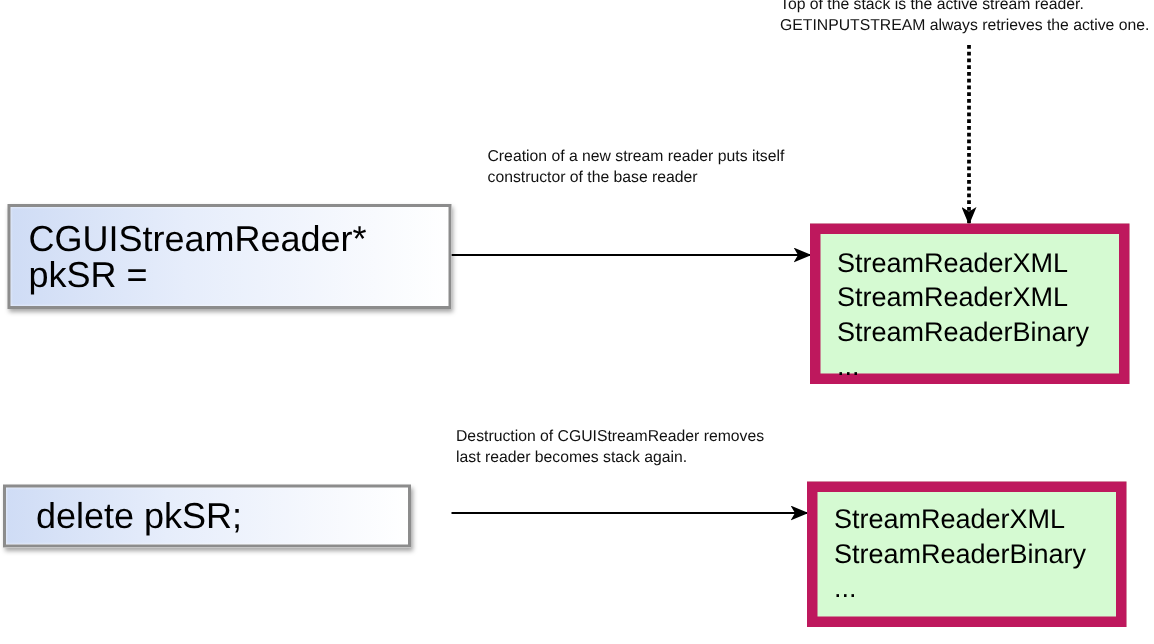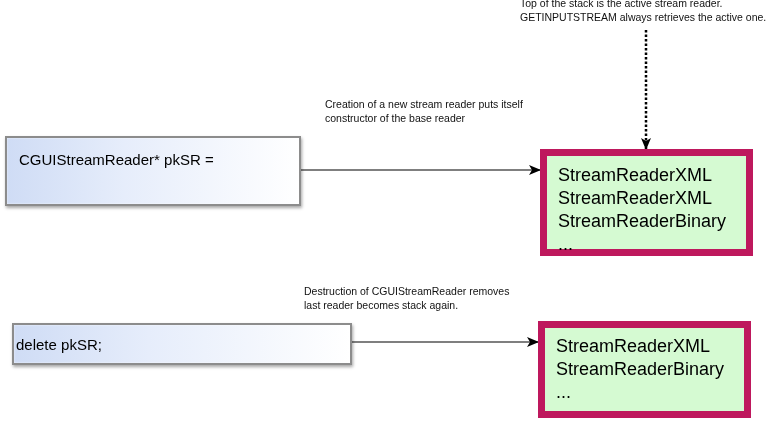--- a/index.html
+++ b/index.html
@@ -3,25 +3,25 @@
 <meta charset="utf-8">
 <style>
   html, body { margin: 0; padding: 0; background: #ffffff; }
   body { width: 769px; height: 429px; position: relative; overflow: hidden;
          font-family: "Liberation Sans", sans-serif; color: #000; }
   .code-box {
     position: absolute; box-sizing: border-box;
     border: 2px solid #8c8c8c;
     background: linear-gradient(90deg, #cfdcf5 0%, #e6edfb 40%, #ffffff 100%);
     box-shadow: 1px 2px 3px rgba(0,0,0,0.35), inset 0 0 2px rgba(255,255,255,0.8);
-    font-size: 15px; line-height: 24px;
+    font-size: 24px; line-height: 24px;
   }
   #code-create { left: 5px; top: 136px; width: 296px; height: 70px; padding: 10px 0 0 12px; }
   #code-create .l2 { padding-left: 10px; }
-  #code-delete { left: 12px; top: 323px; width: 340px; height: 42px; padding: 8px 0 0 2px; }
+  #code-delete { left: 2px; top: 323px; width: 272px; height: 42px; padding: 8px 0 0 20px; }
   .stack-box {
     position: absolute; box-sizing: border-box;
     border: 7px solid #be185d; background: #d5fad2;
     font-size: 18px; line-height: 23px; padding: 8px 16px 0 11px;
   }
   #stack-1 { left: 540px; top: 149px; width: 213px; height: 107px; }
   #stack-2 { left: 538px; top: 321px; width: 213px; height: 97px; padding-top: 7px; }
   .note { position: absolute; font-size: 10.5px; line-height: 13.5px; color: #111; }
   #note-top { left: 520px; top: -3px; width: 250px; }
   #note-create { left: 325px; top: 98px; width: 220px; }

